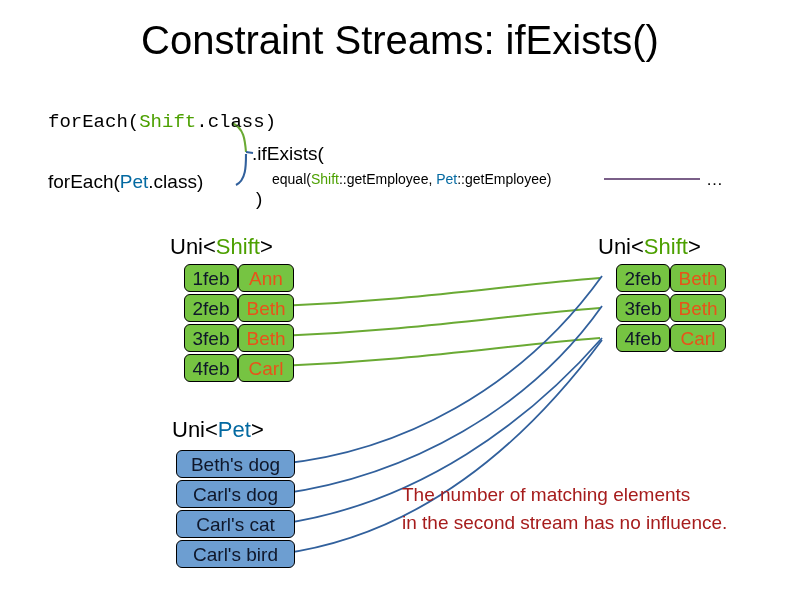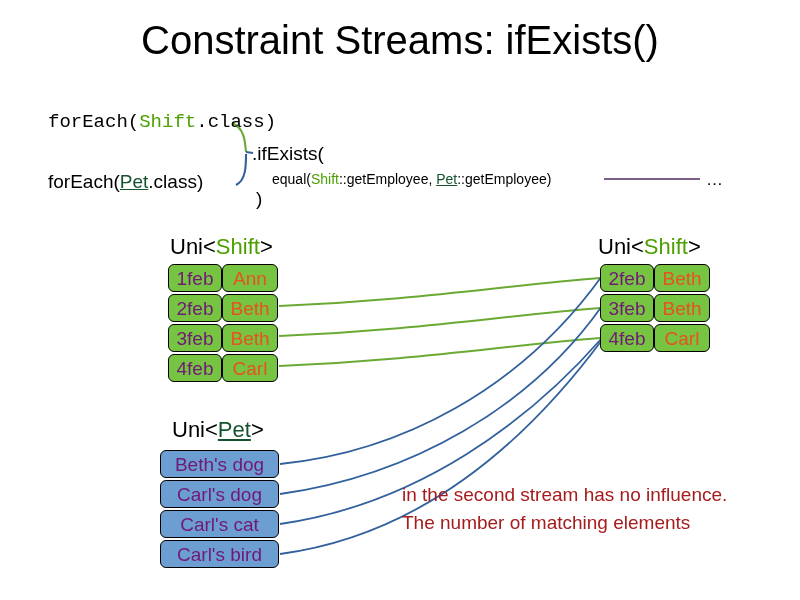--- a/index.html
+++ b/index.html
@@ -55,21 +55,21 @@
     color: #000000;
     white-space: nowrap;
   }
   .code-foreach-shift { left: 48px; top: 111px; font-family: Liberation Mono, monospace; }
   .code-foreach-pet   { left: 48px; top: 171px; }
   .code-ifexists      { left: 252px; top: 143px; }
   .code-equal         { left: 272px; top: 171px; font-size: 14px; text-align: center; }
   .code-closeparen    { left: 256px; top: 188px; }
 
   .cls-shift { color: #4ca000; }
-  .cls-pet   { color: #14532d; text-decoration: underline; }
+  .cls-pet   { color: #0369a1; }
 
   .ellipsis {
     position: absolute;
     left: 706px; top: 170px;
     font-size: 17px;
     color: #000000;
   }
 
   
   .stream-label {
@@ -96,21 +96,21 @@
     border-radius: 6px;
     display: flex;
     align-items: center;
     justify-content: center;
     font-size: 19px;
     line-height: 1;
     white-space: nowrap;
   }
   .cell-green { background: #76c442; }
   .cell-blue  { background: #6d9ed1; }
-  .txt-dark   { color: #701a75; }
+  .txt-dark   { color: #0f172a; margin-left: 16px; }
   .txt-orange { color: #e8531a; }
 
   .cell-date { width: 54px; }
   .cell-name { width: 56px; }
   .cell-pet  { width: 119px; }
 
   
   .tbl-shift-left  { left: 168px; }
   .tbl-shift-right { left: 600px; }
   .tbl-pet         { left: 160px; }
@@ -206,17 +206,17 @@
     <div class="cell cell-blue cell-pet txt-dark">Beth's dog</div>
   </div>
   <div class="row tbl-pet" style="top:510px">
     <div class="cell cell-blue cell-pet txt-dark">Carl's cat</div>
   </div>
   <div class="row tbl-pet" style="top:540px">
     <div class="cell cell-blue cell-pet txt-dark">Carl's bird</div>
   </div>
 
   <div class="annotation">
+    <div>The number of matching elements</div>
     <div>in the second stream has no influence.</div>
-    <div>The number of matching elements</div>
   </div>
 
 </div>
 
 </body></html>

